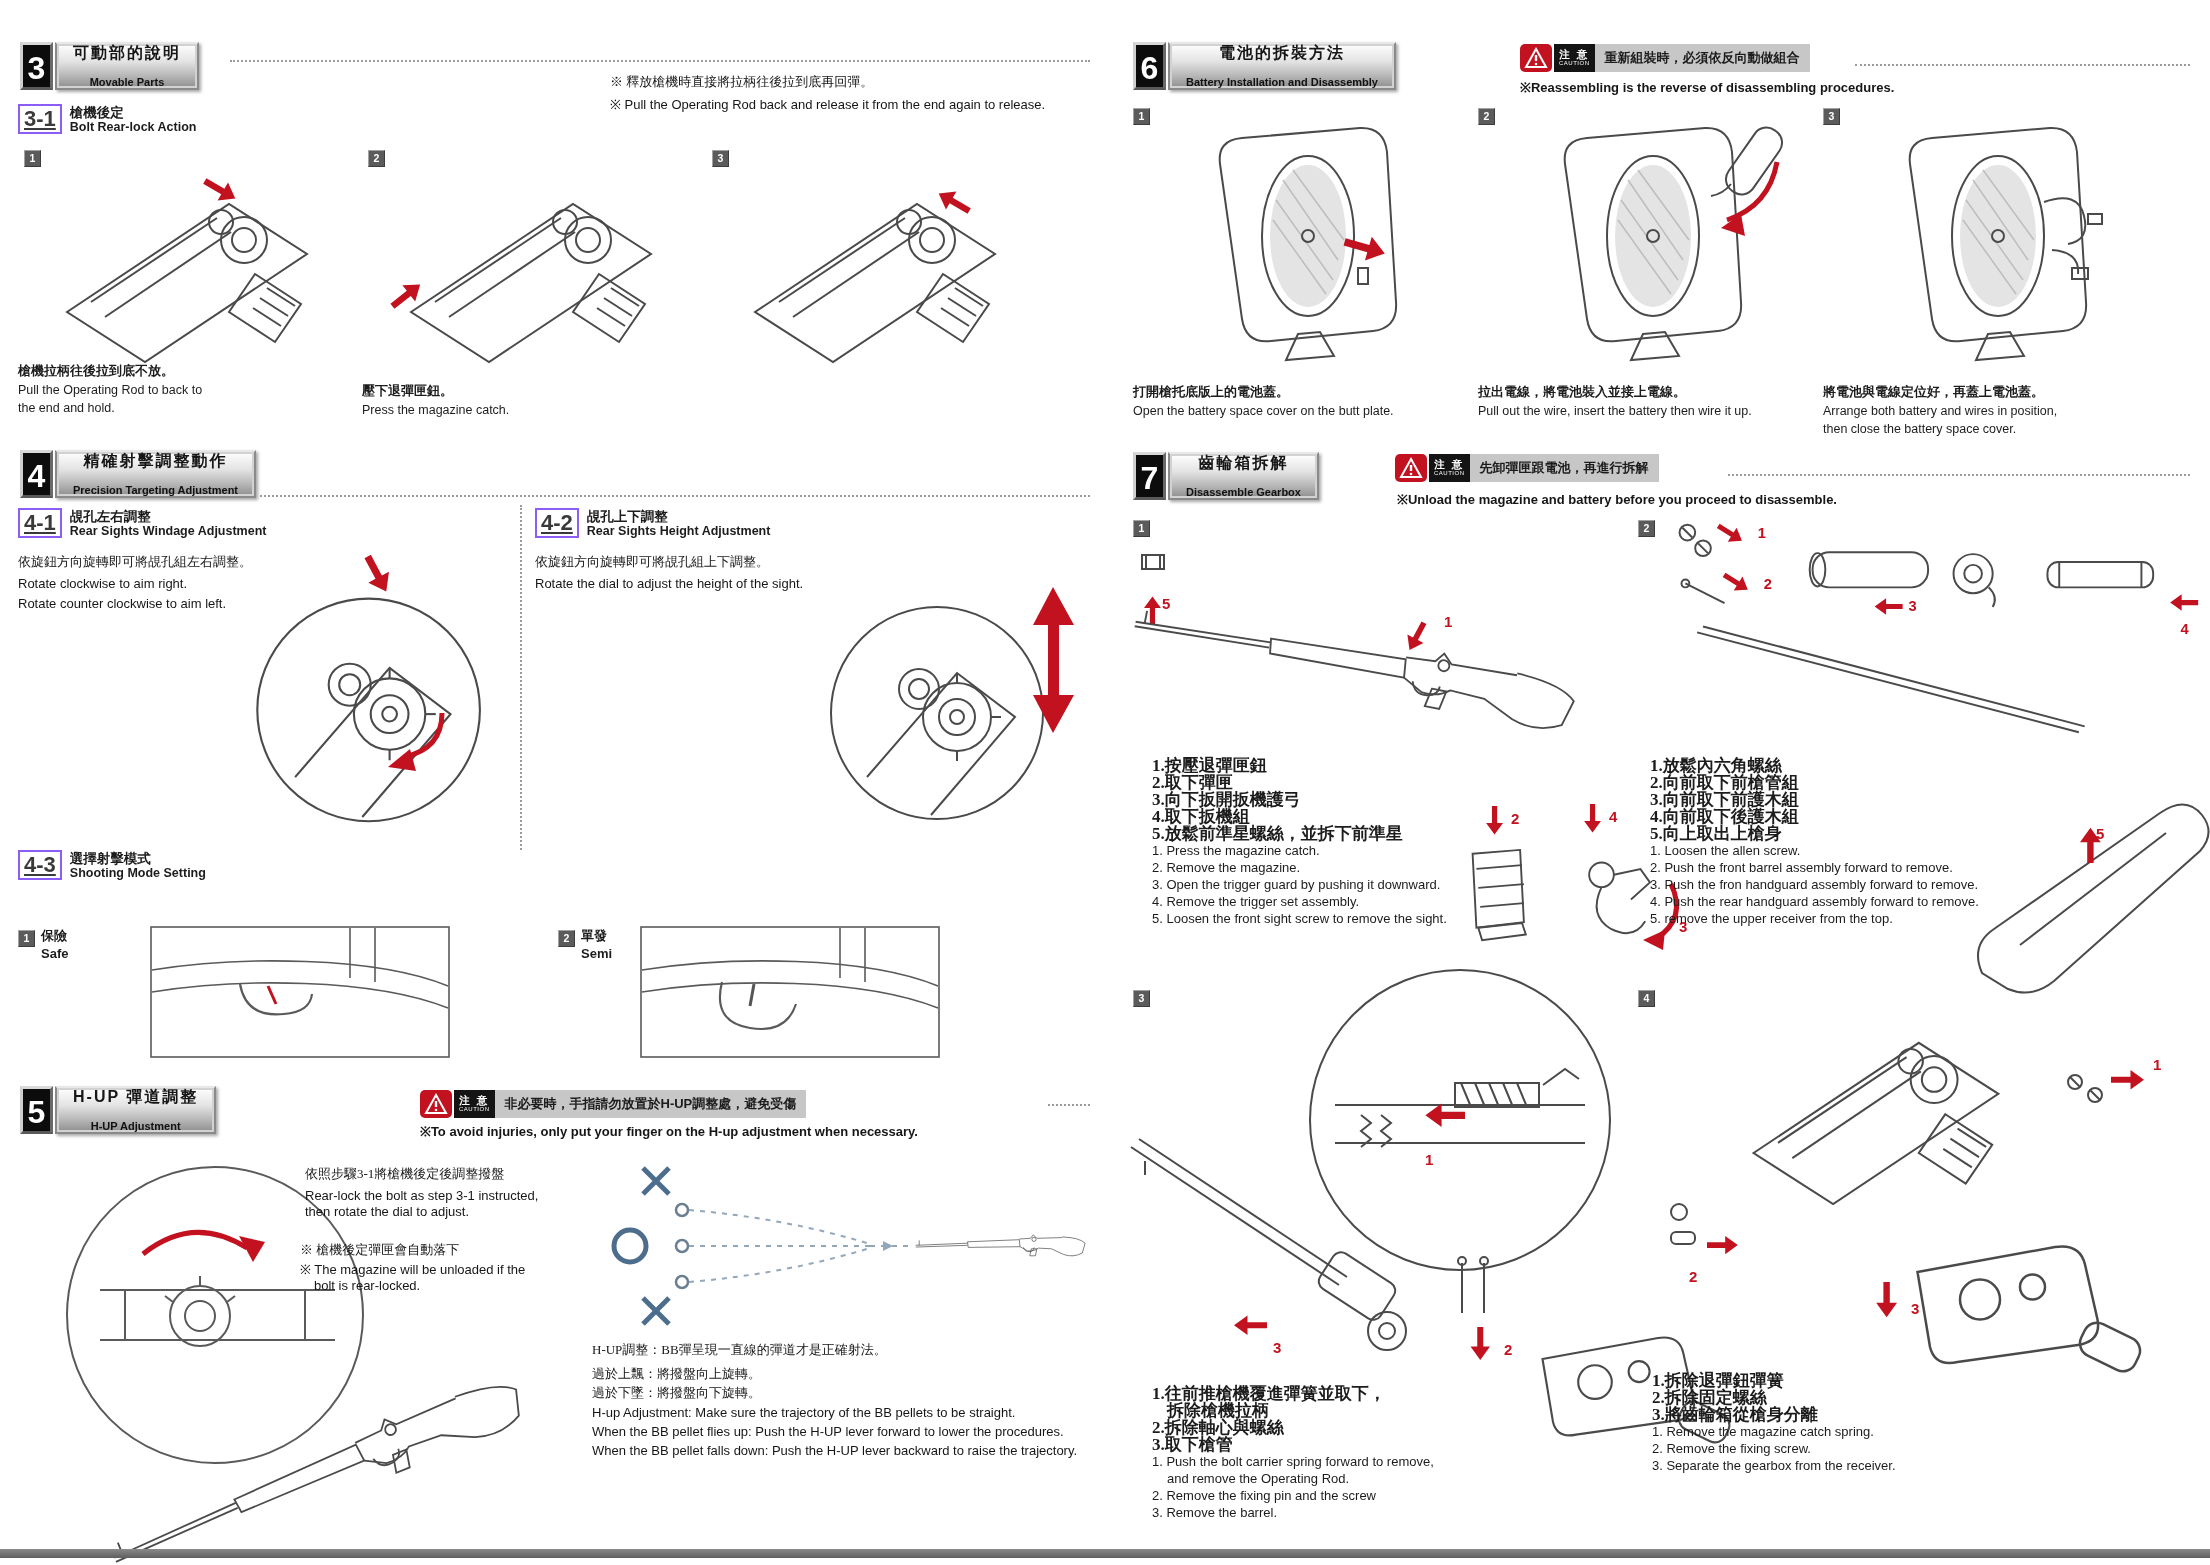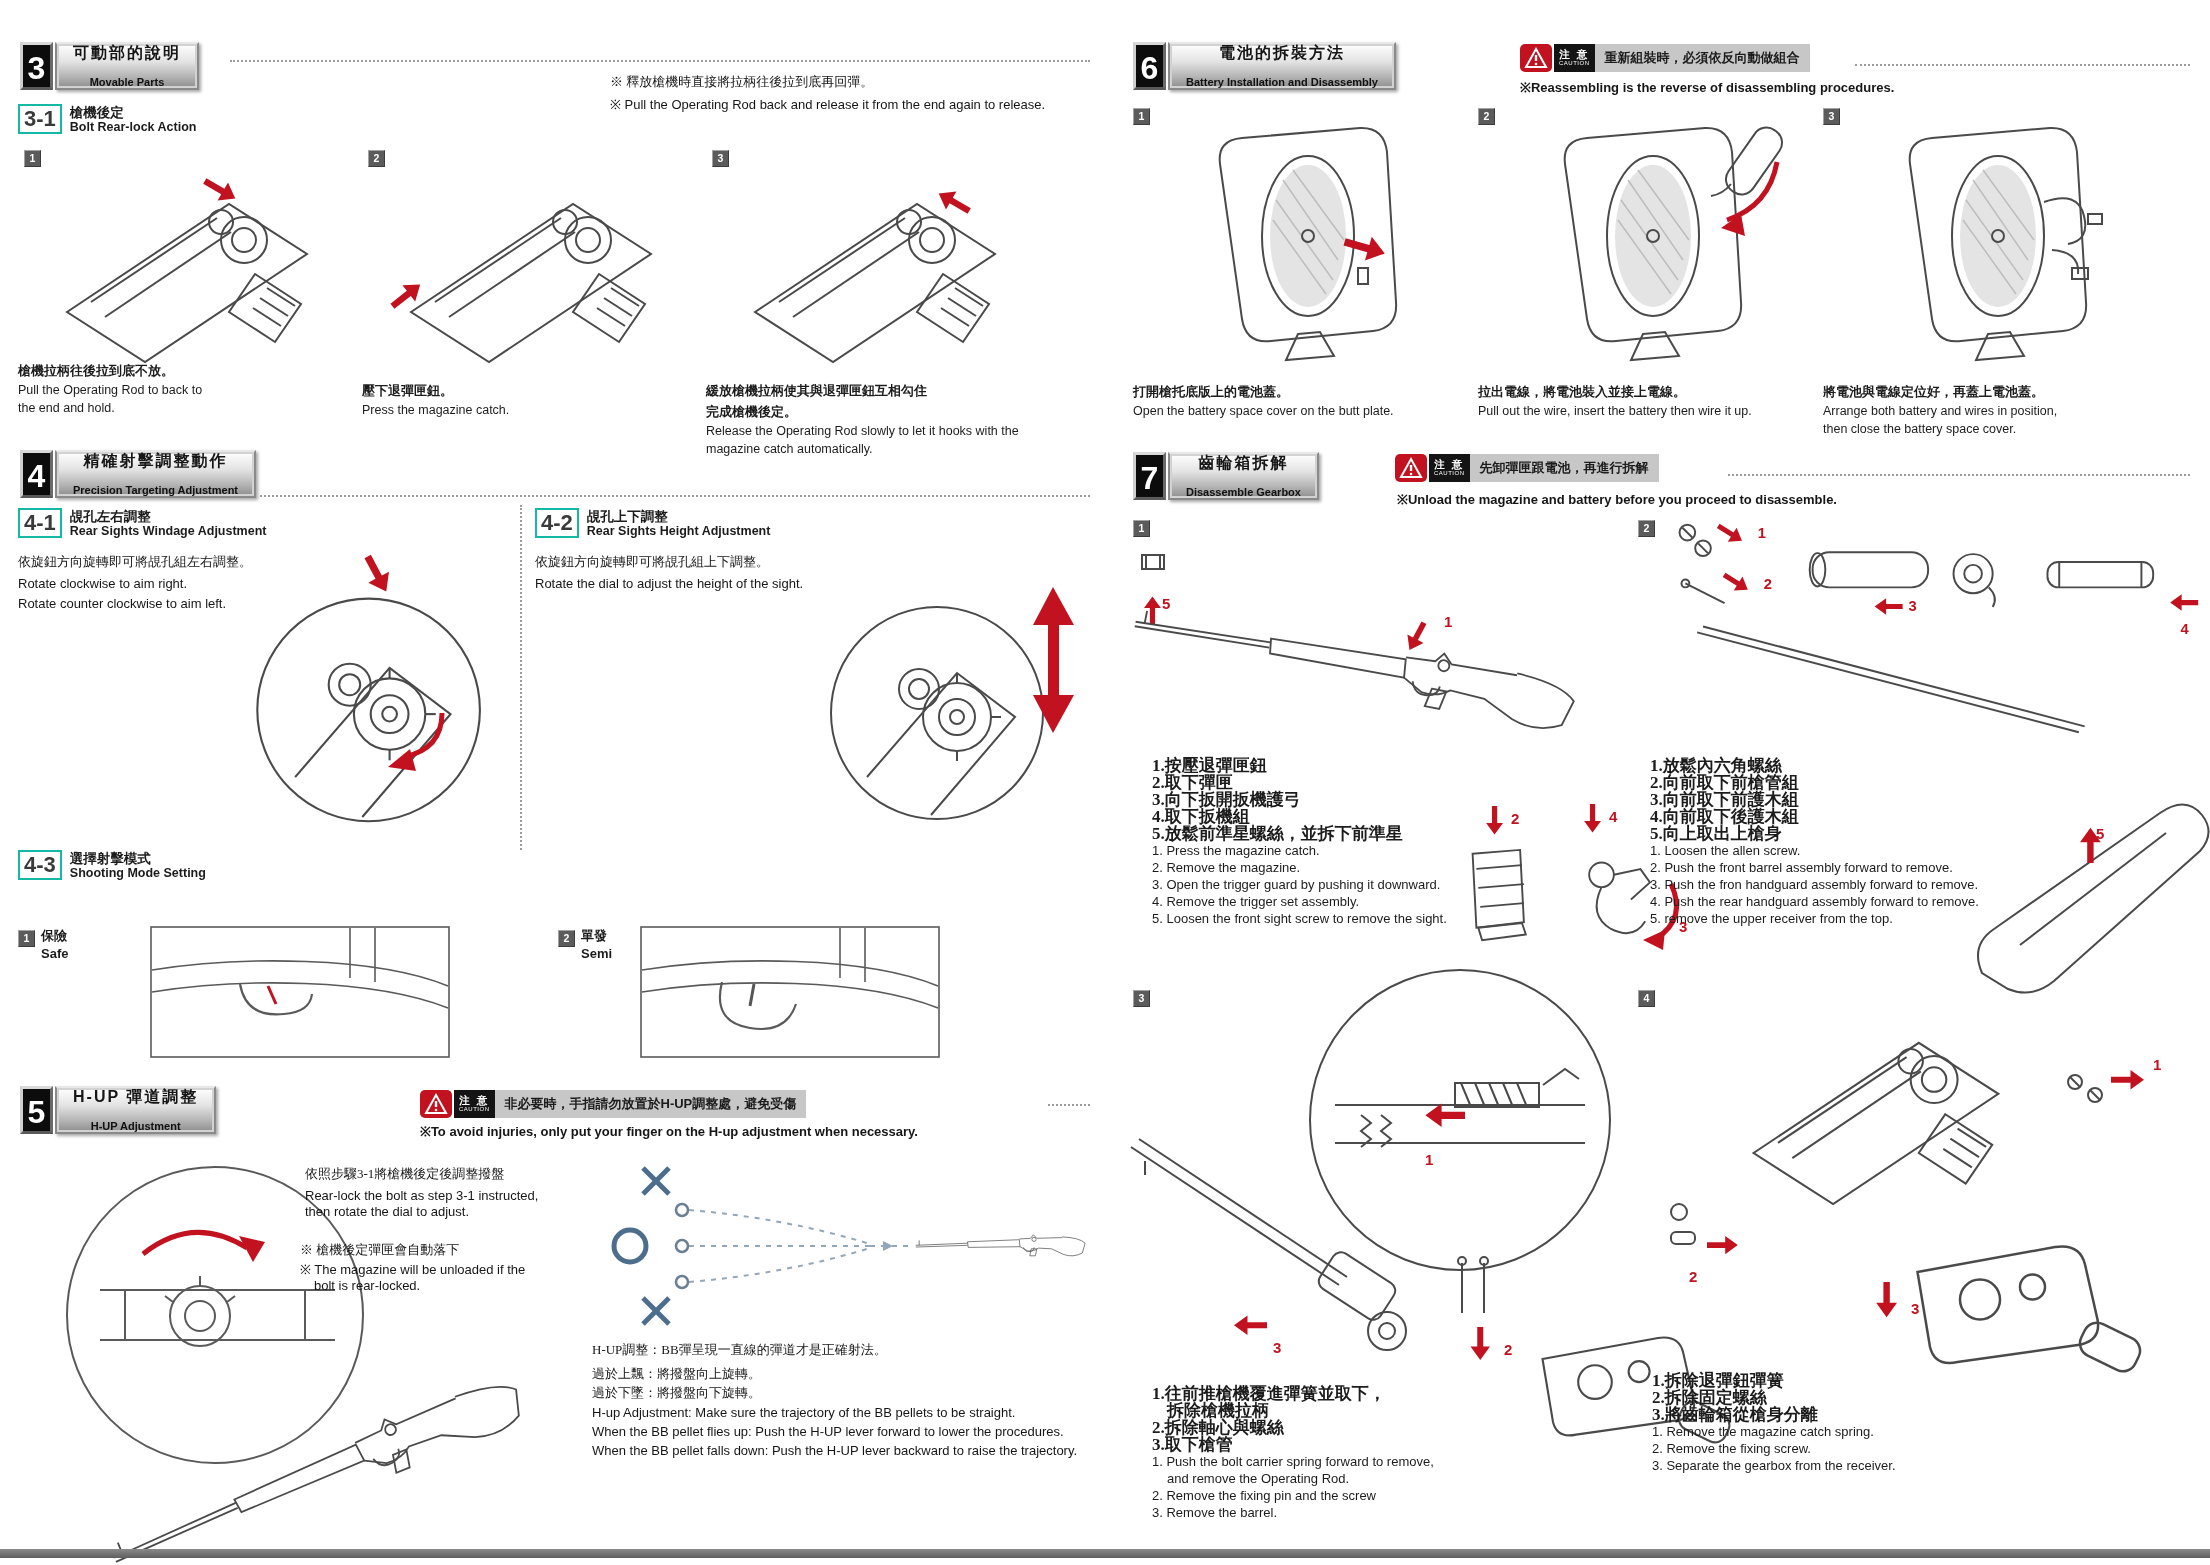--- a/index.html
+++ b/index.html
@@ -10,22 +10,22 @@
   .sec{display:inline-flex;align-items:stretch;height:48px;}
   .sec-num{width:33px;background:#0c0c0c;color:#fff;font:bold 32px/46px "Liberation Sans",sans-serif;
            text-align:center;border:3px solid;border-color:#d9d9d9 #6a6a6a #5a5a5a #cfcfcf;box-sizing:border-box;}
   .sec-bar{margin-left:2px;background:linear-gradient(180deg,#ffffff 0%,#e3e3e3 40%,#b3b3b3 75%,#8d8d8d 100%);
            border:2px solid #8a8a8a;border-top-color:#e8e8e8;box-shadow:inset 0 0 0 2px #d2d2d2,2px 2px 3px rgba(0,0,0,.35);
            display:flex;flex-direction:column;align-items:center;justify-content:space-between;padding:0 16px;box-sizing:border-box;}
   .sec-zh{font-size:16px;font-weight:bold;letter-spacing:2px;color:#161616;line-height:18px;white-space:nowrap;}
   .sec-en{font-size:11px;font-weight:bold;color:#111;line-height:12px;white-space:nowrap;}
   
   .sub{display:flex;align-items:center;gap:8px;}
-  .sub-num{border:2px solid #14b8a6;background:#fff;color:#3a3a3a;font:bold 22px/26px "Liberation Sans",sans-serif;
-           padding:0 4px;}
+  .sub-num{border:2px solid #8b5cf6;background:#fff;color:#3a3a3a;font:bold 22px/26px "Liberation Sans",sans-serif;
+           padding:0 4px;text-decoration:underline;}
   .sub-zh{font-size:13.5px;font-weight:bold;line-height:15px;}
   .sub-en{font-size:12.5px;font-weight:bold;line-height:14px;}
   
   .caut{display:flex;align-items:stretch;height:28px;}
   .c-icon{width:32px;background:#c2121f;border-radius:5px;display:flex;align-items:center;justify-content:center;margin-right:2px;}
   .c-lab{background:#141414;color:#fff;display:flex;flex-direction:column;align-items:center;justify-content:center;padding:0 5px;}
   .c-lab .z{font-size:10.5px;font-weight:bold;letter-spacing:2px;line-height:11px;white-space:nowrap;}
   .c-lab .e{font-size:6px;line-height:7px;letter-spacing:.5px;}
   .c-bar{background:#c7c7c7;display:flex;align-items:center;padding:0 10px;font-size:13px;font-weight:bold;white-space:nowrap;}
   
@@ -159,26 +159,20 @@
 
   <div class="abs" style="left:18px;top:360px">
     <div class="cap-zh">槍機拉柄往後拉到底不放。</div>
     <div class="cap-en">Pull the Operating Rod to back to</div>
     <div class="cap-en">the end and hold.</div>
   </div>
   <div class="abs" style="left:362px;top:380px">
     <div class="cap-zh">壓下退彈匣鈕。</div>
     <div class="cap-en">Press the magazine catch.</div>
   </div>
-  <div class="abs" style="left:706px;top:380px">
-    <div class="cap-zh">緩放槍機拉柄使其與退彈匣鈕互相勾住</div>
-    <div class="cap-zh">完成槍機後定。</div>
-    <div class="cap-en">Release the Operating Rod slowly to let it hooks with the</div>
-    <div class="cap-en">magazine catch automatically.</div>
-  </div>
 
   <div class="abs sec" style="left:20px;top:450px">
     <div class="sec-num">4</div>
     <div class="sec-bar">
       <div class="sec-zh">精確射擊調整動作</div>
       <div class="sec-en">Precision Targeting Adjustment</div>
     </div>
   </div>
   <div class="abs hdots" style="left:260px;top:495px;width:830px"></div>
   <div class="abs vdots" style="left:520px;top:505px;height:345px"></div>

